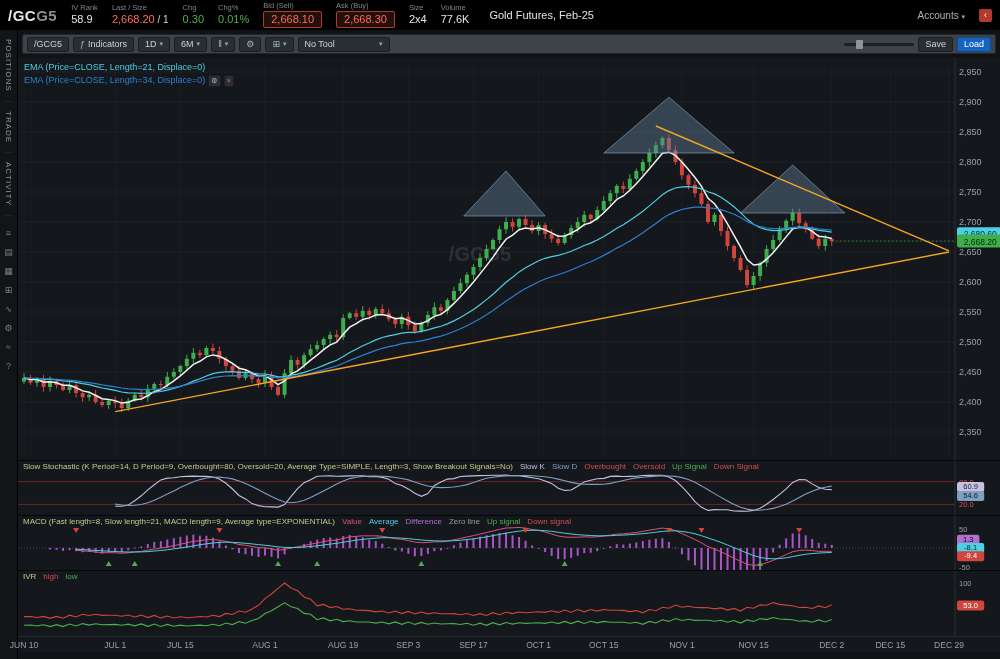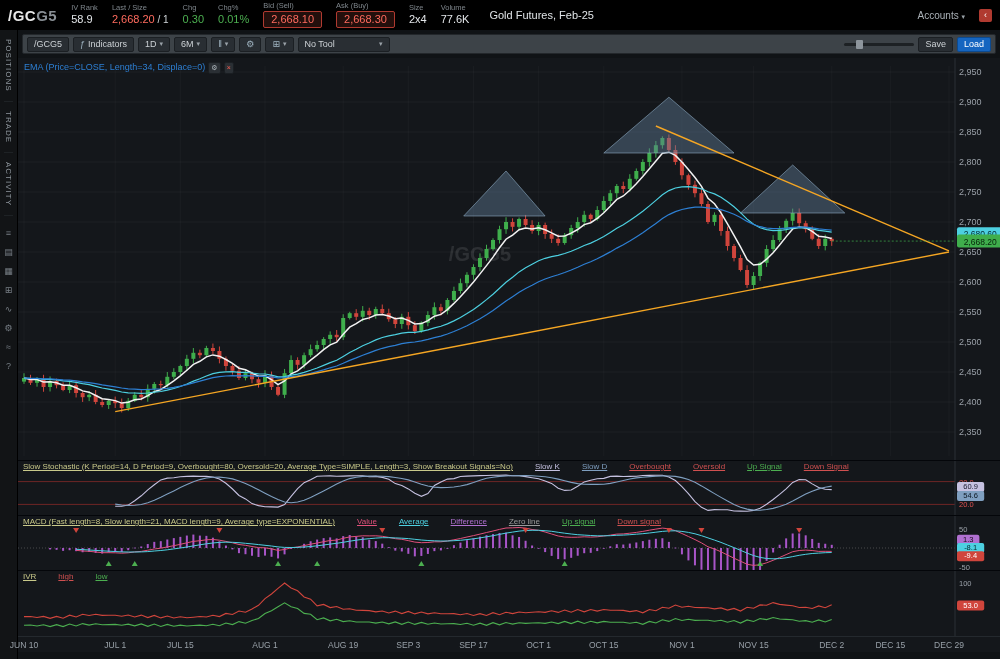--- a/index.html
+++ b/index.html
@@ -41,21 +41,21 @@
   .slider .thumb { position:absolute; left:12px; top:-3px; width:7px; height:9px; background:#8d959c; border-radius:1px; }
   .tbtn.load { background:#1565c0; border-color:#0d4a8f; color:#fff; }
 
   
   .pane { position:relative; width:982px; background:#14171b; }
   .pane + .pane { border-top:1px solid #04060a; }
   #price-pane { height:402px; }
   #stoch-pane { height:55px; } #macd-pane { height:55px; } #ivr-pane { height:66px; }
   #stoch-pane svg, #macd-pane svg, #ivr-pane svg { display:block; }
   .phdr { position:absolute; top:1px; left:5px; font-size:8px; white-space:nowrap; }
-  .phdr span { margin-right:22px;text-decoration:underline; }
+  .phdr span { margin-right:7px; }
 
   
   .legend { position:absolute; top:3px; left:6px; font-size:9px; line-height:1.45; }
   .lg-ema5 { color:#dfe7ec; } .lg-ema21 { color:#4dd0e1; } .lg-ema34 { color:#2d7fd3; }
   .lgbtn { display:inline-block; font-size:7px; background:#2a2f34; border:1px solid #1a1e22; color:#aab2b8; padding:0 2px; margin-left:3px; border-radius:2px; vertical-align:middle; }
   .lgbtn.x { color:#ff5f52; }
 
   
   .taxis { position:relative; height:16px; background:#14171b; border-top:1px solid #24292e; }
   .taxis .tl { position:absolute; top:3px; transform:translateX(-50%); font-size:8.5px; color:#98a0a8; white-space:nowrap; }
@@ -469,20 +469,21 @@
           <polygon points="722.5,155.0 826.8,155.0 774.7,107.0" fill="rgba(96,125,150,0.45)" stroke="rgba(150,180,205,0.55)" stroke-width="1"></polygon>
           <line x1="97.19718309859155" y1="353.6" x2="931" y2="194" stroke="#f5a623" stroke-width="1.4"></line>
           <line x1="637.8661971830986" y1="68" x2="931" y2="192.8" stroke="#f5a623" stroke-width="1.4"></line>
           <line x1="813.7464788732394" y1="183.0800000000001" x2="937" y2="183.0800000000001" stroke="#3fae4c" stroke-dasharray="2,2" opacity="0.7"></line>
           <rect x="939" y="169.14000000000004" width="46.4" height="13" rx="2" fill="#4dd0e1"></rect>
           <text x="962.2" y="179.14000000000004" text-anchor="middle" font-size="8.5" fill="#002b30" font-family="Liberation Sans, DejaVu Sans, sans-serif">2,680.60</text>
           <rect x="939" y="176.5800000000001" width="46.4" height="13" rx="2" fill="#3fae4c"></rect>
           <text x="962.2" y="186.5800000000001" text-anchor="middle" font-size="8.5" fill="#06230b" font-family="Liberation Sans, DejaVu Sans, sans-serif">2,668.20</text>
         </svg>
       <div class="legend">
+        <div class="lg-ema21">EMA (Price=CLOSE, Length=21, Displace=0)</div>
         <div class="lg-ema34"><span>EMA (Price=CLOSE, Length=34, Displace=0)</span><span class="lgbtn">⚙</span><span class="lgbtn x">×</span></div>
       </div>
     </div>
 
     <div class="pane" id="stoch-pane">
       <svg id="stoch-svg" width="982" height="54">
           <line x1="0" y1="20.6" x2="937" y2="20.6" stroke="#6e2626"></line>
           <line x1="0" y1="43.400000000000006" x2="937" y2="43.400000000000006" stroke="#6e2626"></line>
           <line x1="937" y1="0" x2="937" y2="54" stroke="#2b3036"></line>
           <path d="M97.2,45.2L103.7,45.2L110.2,44.1L116.7,39.8L123.3,34.8L129.8,28.9L136.3,23.8L142.8,18.9L149.3,17.1L155.8,16.7L162.3,15.7L168.9,15.4L175.4,15.1L181.9,15.4L188.4,15.3L194.9,16.0L201.4,18.0L207.9,22.3L214.5,28.0L221.0,34.5L227.5,37.9L234.0,42.6L240.5,44.6L247.0,45.7L253.5,45.9L260.0,46.1L266.6,43.5L273.1,35.3L279.6,27.6L286.1,21.7L292.6,18.8L299.1,15.3L305.6,15.0L312.2,14.9L318.7,15.2L325.2,15.1L331.7,14.9L338.2,14.8L344.7,14.8L351.2,15.7L357.8,15.4L364.3,16.4L370.8,18.3L377.3,22.6L383.8,24.4L390.3,27.9L396.8,32.3L403.4,35.3L409.9,32.6L416.4,24.5L422.9,21.1L429.4,18.1L435.9,17.6L442.4,15.5L449.0,15.1L455.5,14.9L462.0,14.6L468.5,14.5L475.0,14.3L481.5,14.2L488.0,14.1L494.6,14.7L501.1,14.7L507.6,15.6L514.1,16.7L520.6,17.8L527.1,19.9L533.6,22.4L540.2,27.3L546.7,29.4L553.2,29.0L559.7,25.2L566.2,20.9L572.7,19.3L579.2,17.8L585.8,17.4L592.3,15.4L598.8,15.1L605.3,15.5L611.8,15.4L618.3,15.2L624.8,14.5L631.4,14.4L637.9,14.3L644.4,14.3L650.9,16.0L657.4,19.5L663.9,25.6L670.4,32.6L677.0,40.7L683.5,46.3L690.0,49.4L696.5,48.6L703.0,48.8L709.5,48.8L716.0,50.0L722.5,50.1L729.1,50.2L735.6,49.4L742.1,47.2L748.6,43.2L755.1,38.5L761.6,33.4L768.1,27.9L774.7,21.4L781.2,18.5L787.7,18.7L794.2,22.9L800.7,26.6L807.2,28.2L813.7,28.6" fill="none" stroke="#c5c1e0" stroke-width="1.1"></path>

